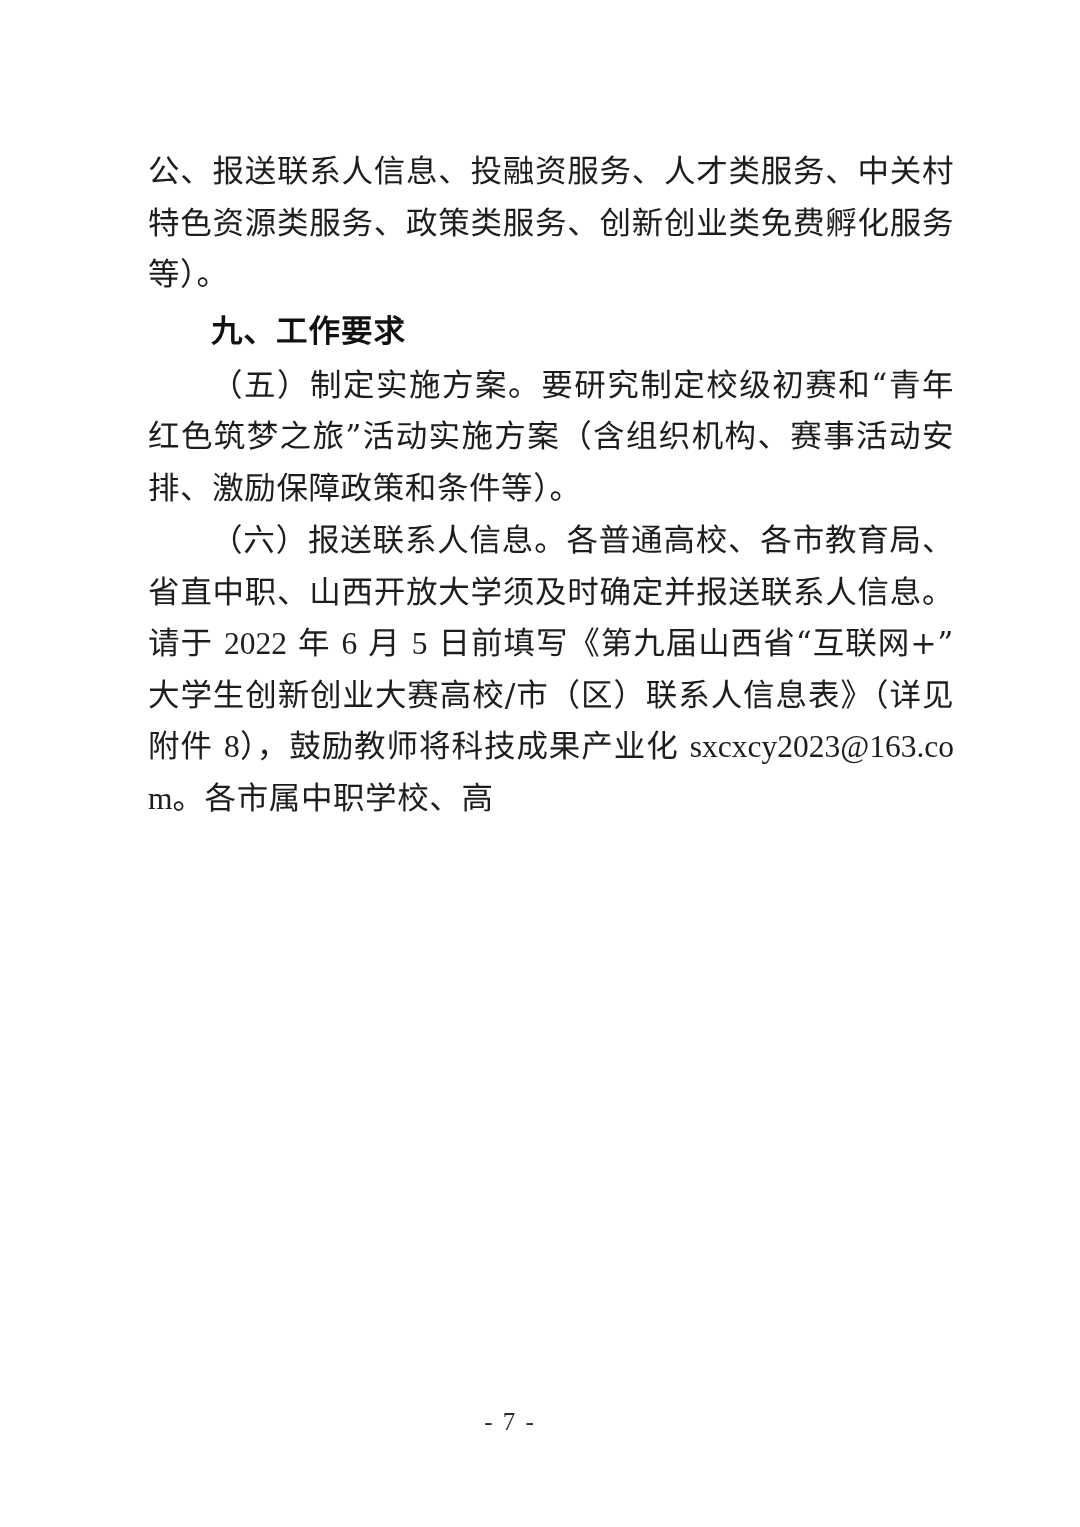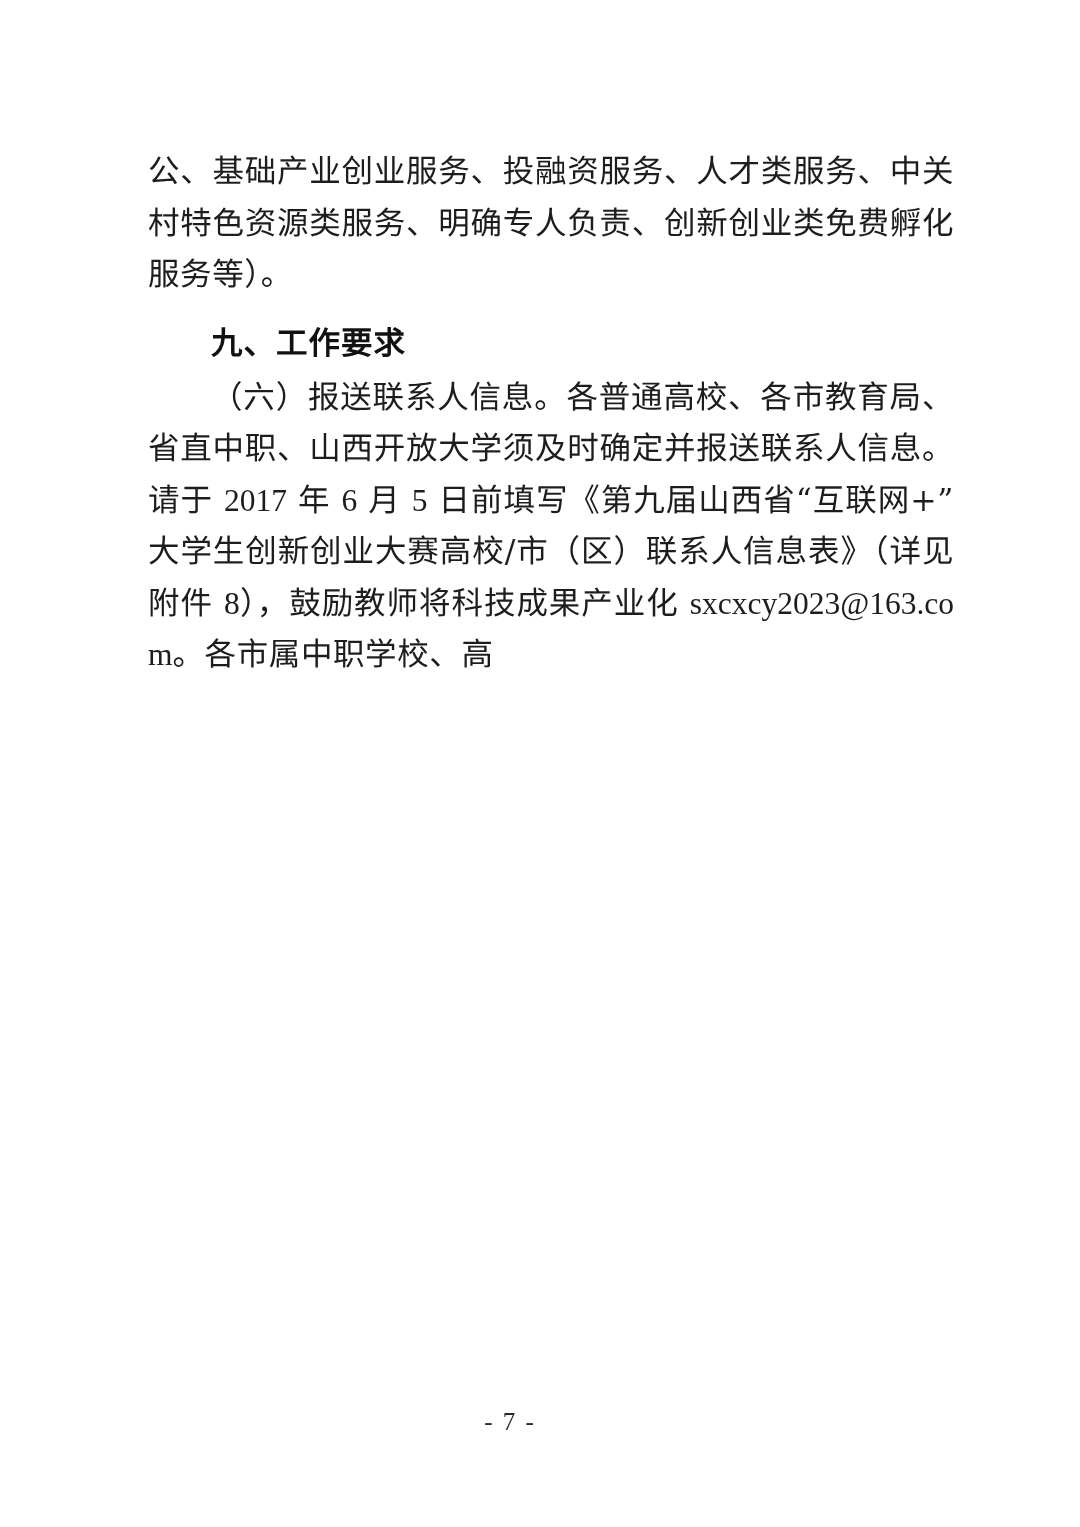--- a/index.html
+++ b/index.html
@@ -49,21 +49,21 @@
 
   .para.indent {
     text-indent: 2em;
   }
 
   .para.continued {
     text-indent: 0;
   }
 
   .section-heading {
-    margin: 16px 0 2px 0;
+    margin: 4px 0 2px 0;
     font-size: 31.5px;
     line-height: 53px;
     text-indent: 2em;
     font-family: "DejaVu Sans", "Liberation Sans", sans-serif;
     font-weight: 700;
     letter-spacing: 1px;
     color: #111111;
     text-align: left;
   }
 
@@ -87,28 +87,29 @@
     box-sizing: border-box;
   }
 </style>
 </head>
 <body>
 
 <div class="page">
 
   <div class="text-column">
 
-    <p class="para continued">公、基础产业创业服务、投融资服务、人才类服务、中关村特色资源类服务、明确专人负责、创新创业类免费孵化服务等）。</p>
+    <p class="para continued">公、报送联系人信息、投融资服务、人才类服务、中关村特色资源类服务、政策类服务、创新创业类免费孵化服务等）。</p>
 
     <h2 class="section-heading">九、工作要求</h2>
 
 
 
 
 
+    <p class="para indent">（五）制定实施方案。要研究制定校级初赛和“青年红色筑梦之旅”活动实施方案（含组织机构、赛事活动安排、激励保障政策和条件等）。</p>
 
-    <p class="para indent"><span>（六）报送联系人信息。各普通高校、各市教育局、省直中职、山西开放大学须及时确定并报送联系人信息。请于 </span><span class="latin">2017</span><span> 年 </span><span class="latin">6</span><span> 月 </span><span class="latin">5</span><span> 日前填写《第九届山西省“互联网+”大学生创新创业大赛高校/市（区）联系人信息表》（详见附件 </span><span class="latin">8</span><span>），鼓励教师将科技成果产业化 </span><span class="latin">sxcxcy2023@163.com</span><span>。各市属中职学校、高</span></p>
+    <p class="para indent"><span>（六）报送联系人信息。各普通高校、各市教育局、省直中职、山西开放大学须及时确定并报送联系人信息。请于 </span><span class="latin">2022</span><span> 年 </span><span class="latin">6</span><span> 月 </span><span class="latin">5</span><span> 日前填写《第九届山西省“互联网+”大学生创新创业大赛高校/市（区）联系人信息表》（详见附件 </span><span class="latin">8</span><span>），鼓励教师将科技成果产业化 </span><span class="latin">sxcxcy2023@163.com</span><span>。各市属中职学校、高</span></p>
 
   </div>
 
   <div class="page-number">- 7 -</div>
 
 </div>
 
 </body></html>

